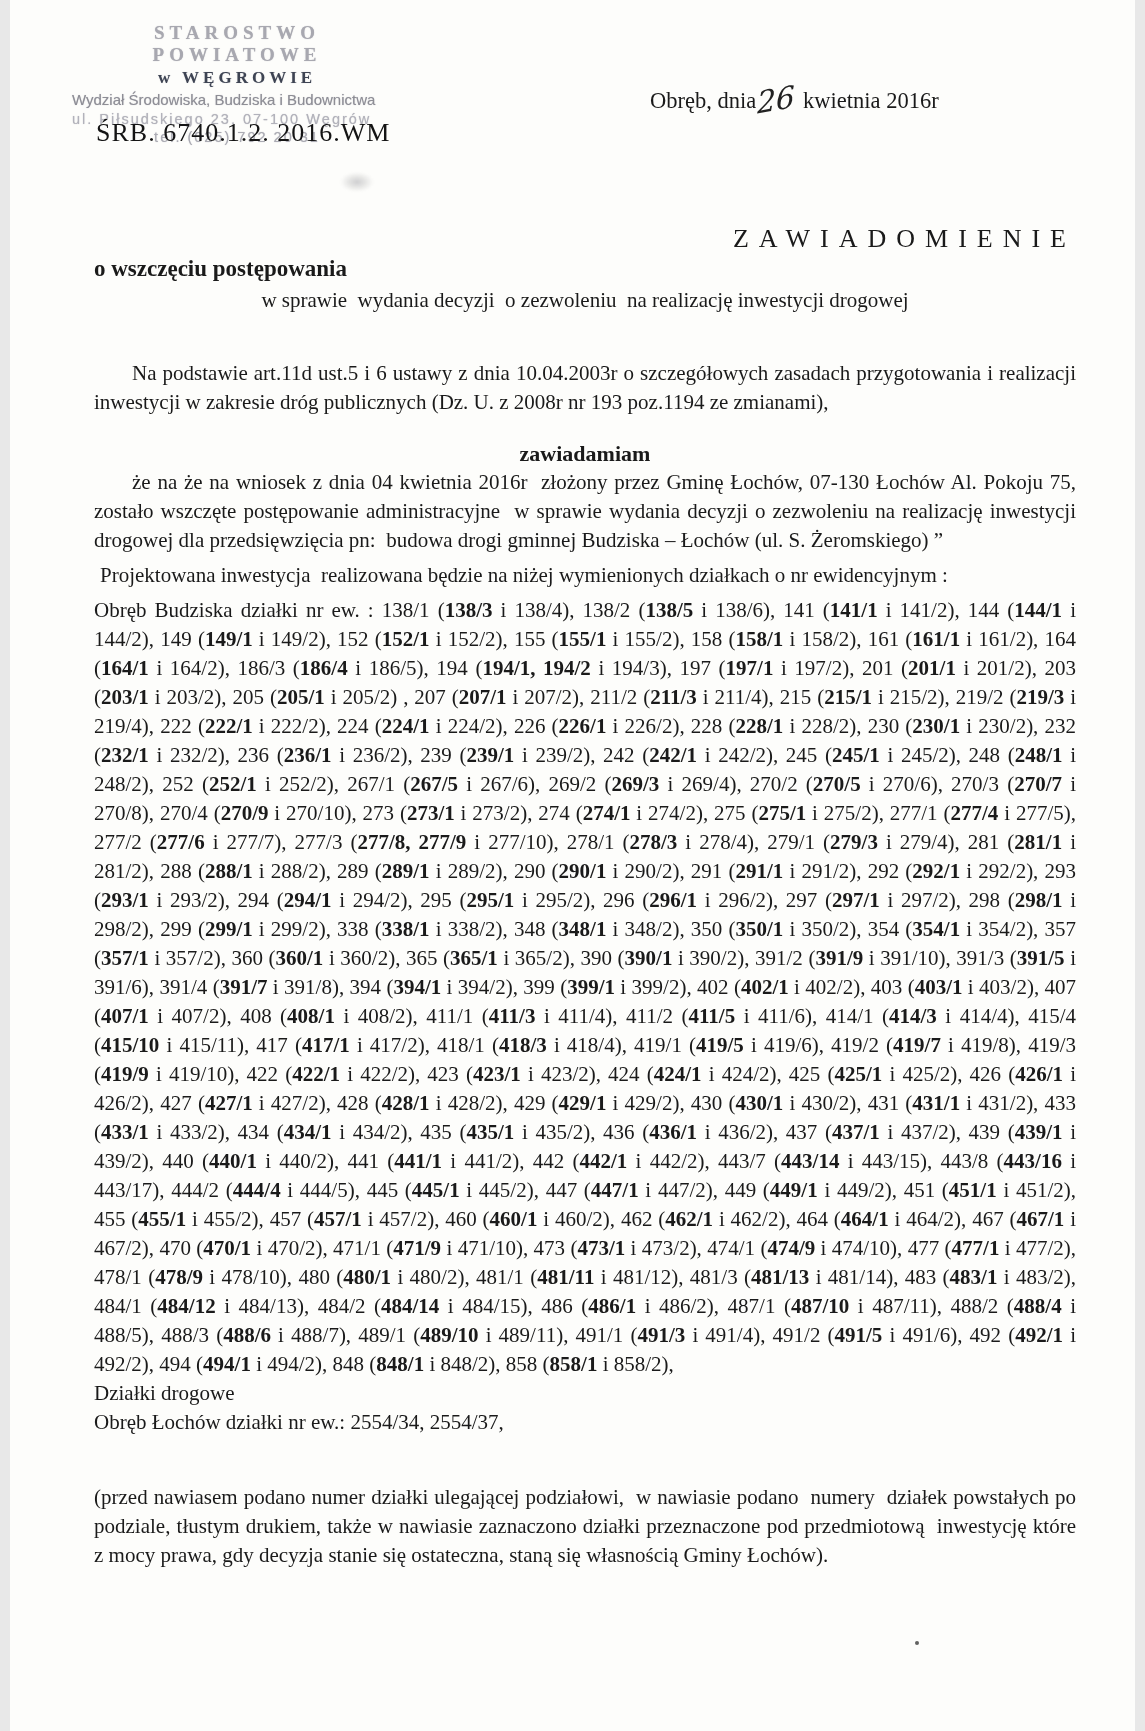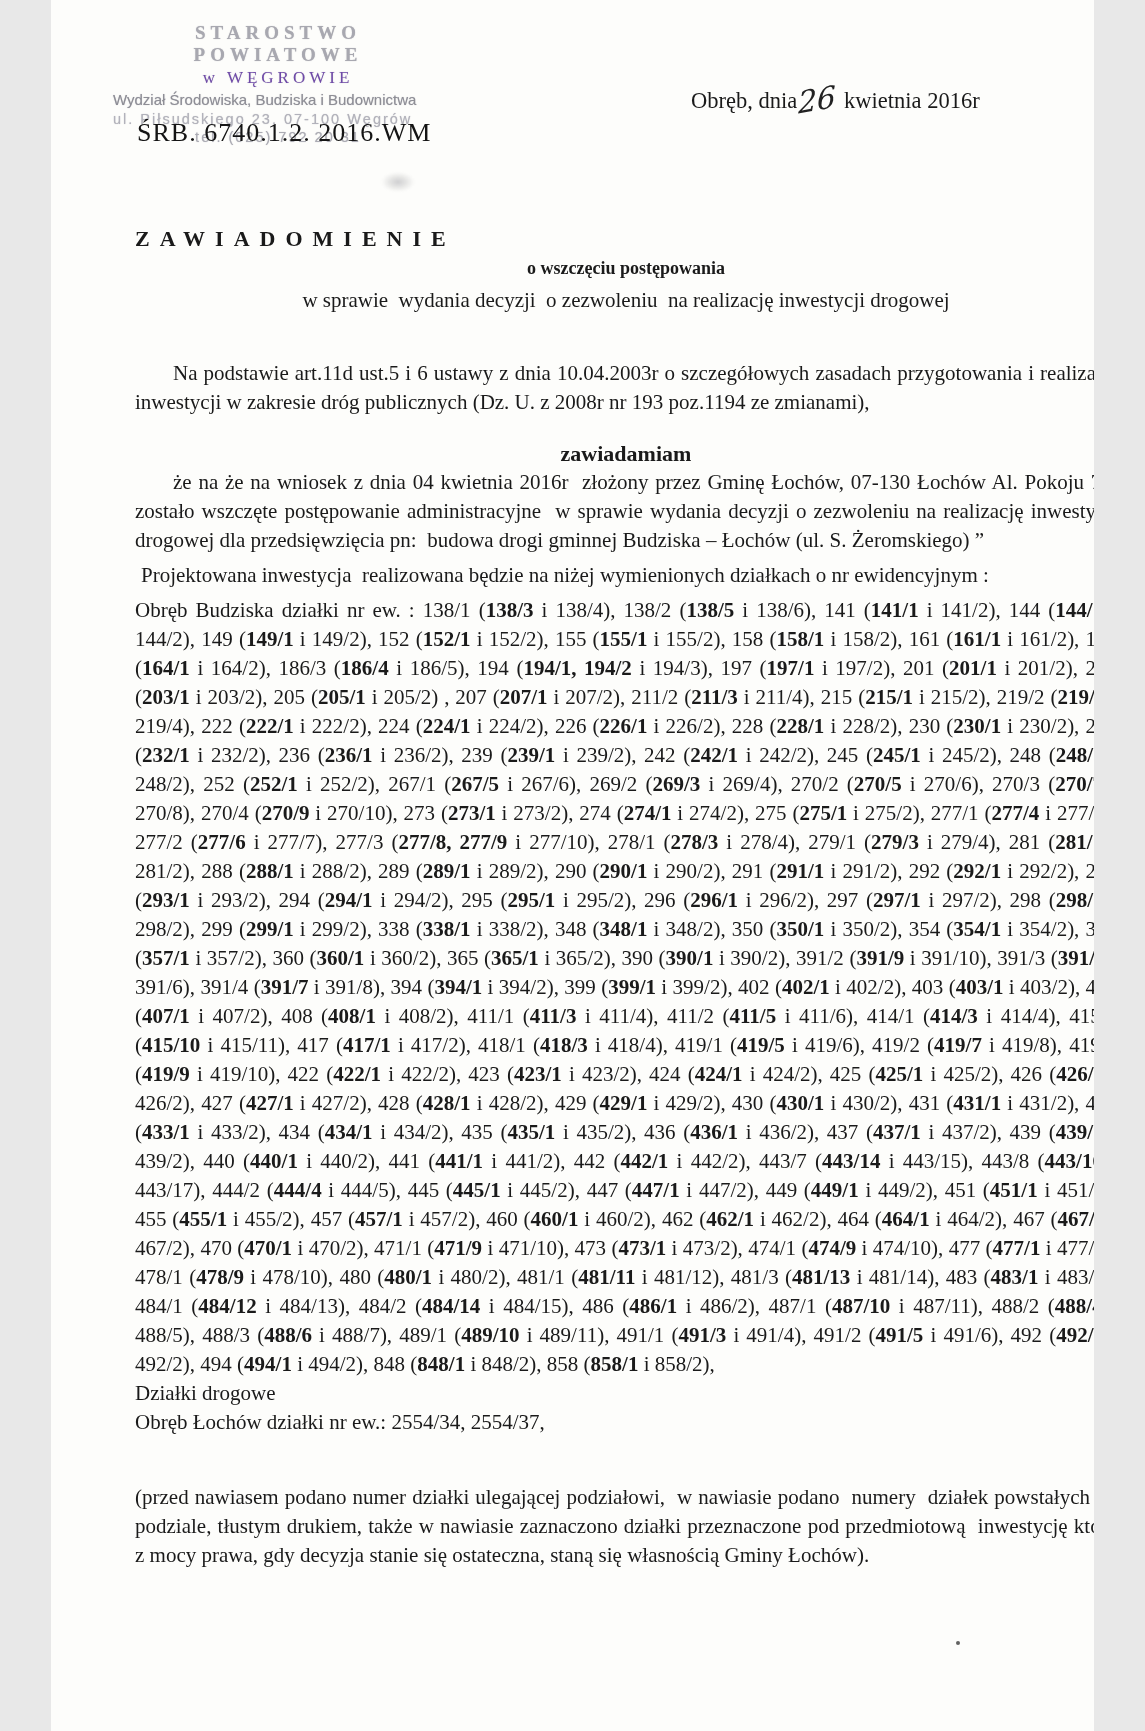--- a/index.html
+++ b/index.html
@@ -1,33 +1,33 @@
 <!DOCTYPE html>
 <html lang="pl"><head>
 <meta charset="utf-8">
 <style>
   html,body{margin:0;padding:0;background:#e8e8e8;}
   .page{
     position:relative;
-    width:1043px;height:1731px;
+    width:1125px;height:1731px;
     margin:0 auto;
     background:#fdfdfb;
     color:#1a1a1a;
     font-family:"Liberation Serif","DejaVu Serif",serif;
     overflow:hidden;
   }
   
   .stamp{
     position:absolute;left:62px;top:22px;width:330px;
     text-align:center;color:#97979f;
     text-shadow:0 0 1px rgba(150,150,160,.7);
     user-select:none;
   }
   .stamp-line1{font-size:19px;font-weight:bold;letter-spacing:5px;color:#9a9aa3;opacity:.85;}
-  .stamp-line2{font-size:17px;font-weight:normal;letter-spacing:4px;color:#4c1d95;opacity:.8;margin-top:2px;}
+  .stamp-line2{font-size:17px;font-weight:bold;letter-spacing:4px;color:#0f172a;opacity:.8;margin-top:2px;}
   .stamp-line3{font-family:"Liberation Sans",sans-serif;font-size:15px;color:#82828b;opacity:.9;margin-top:3px;text-align:left;}
   .stamp-line4{font-family:"Liberation Sans",sans-serif;font-size:14.5px;letter-spacing:2px;color:#a6a6b0;opacity:.85;margin-top:3px;text-align:left;}
   .stamp-line5{font-family:"Liberation Sans",sans-serif;font-size:14.5px;letter-spacing:2px;color:#9d9da7;opacity:.85;margin-top:2px;}
   
   .ref{
     position:absolute;left:86px;top:118px;
     font-size:26px;letter-spacing:1px;color:#141414;
     white-space:nowrap;z-index:2;
   }
   
@@ -47,22 +47,22 @@
   .smudge{
     position:absolute;left:330px;top:172px;width:34px;height:20px;
     background:radial-gradient(ellipse at center, rgba(120,120,125,.35), rgba(120,120,125,0) 70%);
     filter:blur(1px);
   }
   
   .main{
     position:absolute;left:84px;top:224px;width:982px;
     font-size:21px;line-height:29px;
   }
-  .title1{text-align:left;font-weight:bold;font-size:22px;letter-spacing:10px;}
-  .title2{text-align:center;font-weight:bold;font-size:18px;margin-top:1px;}
+  .title1{text-align:right;font-weight:normal;font-size:26px;letter-spacing:10px;}
+  .title2{font-weight:bold;font-size:23px;margin-top:1px;}
   .title3{text-align:center;font-size:21px;margin-top:3px;white-space:pre-wrap;}
   .p-legal{margin:44px 0 0 0;text-indent:38px;text-align:justify;white-space:pre-wrap;}
   .h-notify{margin-top:22px;text-align:center;font-weight:bold;font-size:22px;}
   .p-request{margin:0;text-indent:38px;text-align:justify;white-space:pre-wrap;}
   .p-intro{margin:6px;white-space:pre-wrap;}
   .p-parcels{margin:0;text-align:justify;}
   .p-parcels b{font-weight:bold;}
   .line{margin:0;}
   .p-legend{margin:46px 0 0 0;text-align:justify;white-space:pre-wrap;}
   .dot{position:absolute;left:905px;top:1641px;width:4px;height:4px;background:#3a3a3a;border-radius:50%;opacity:.8;}

